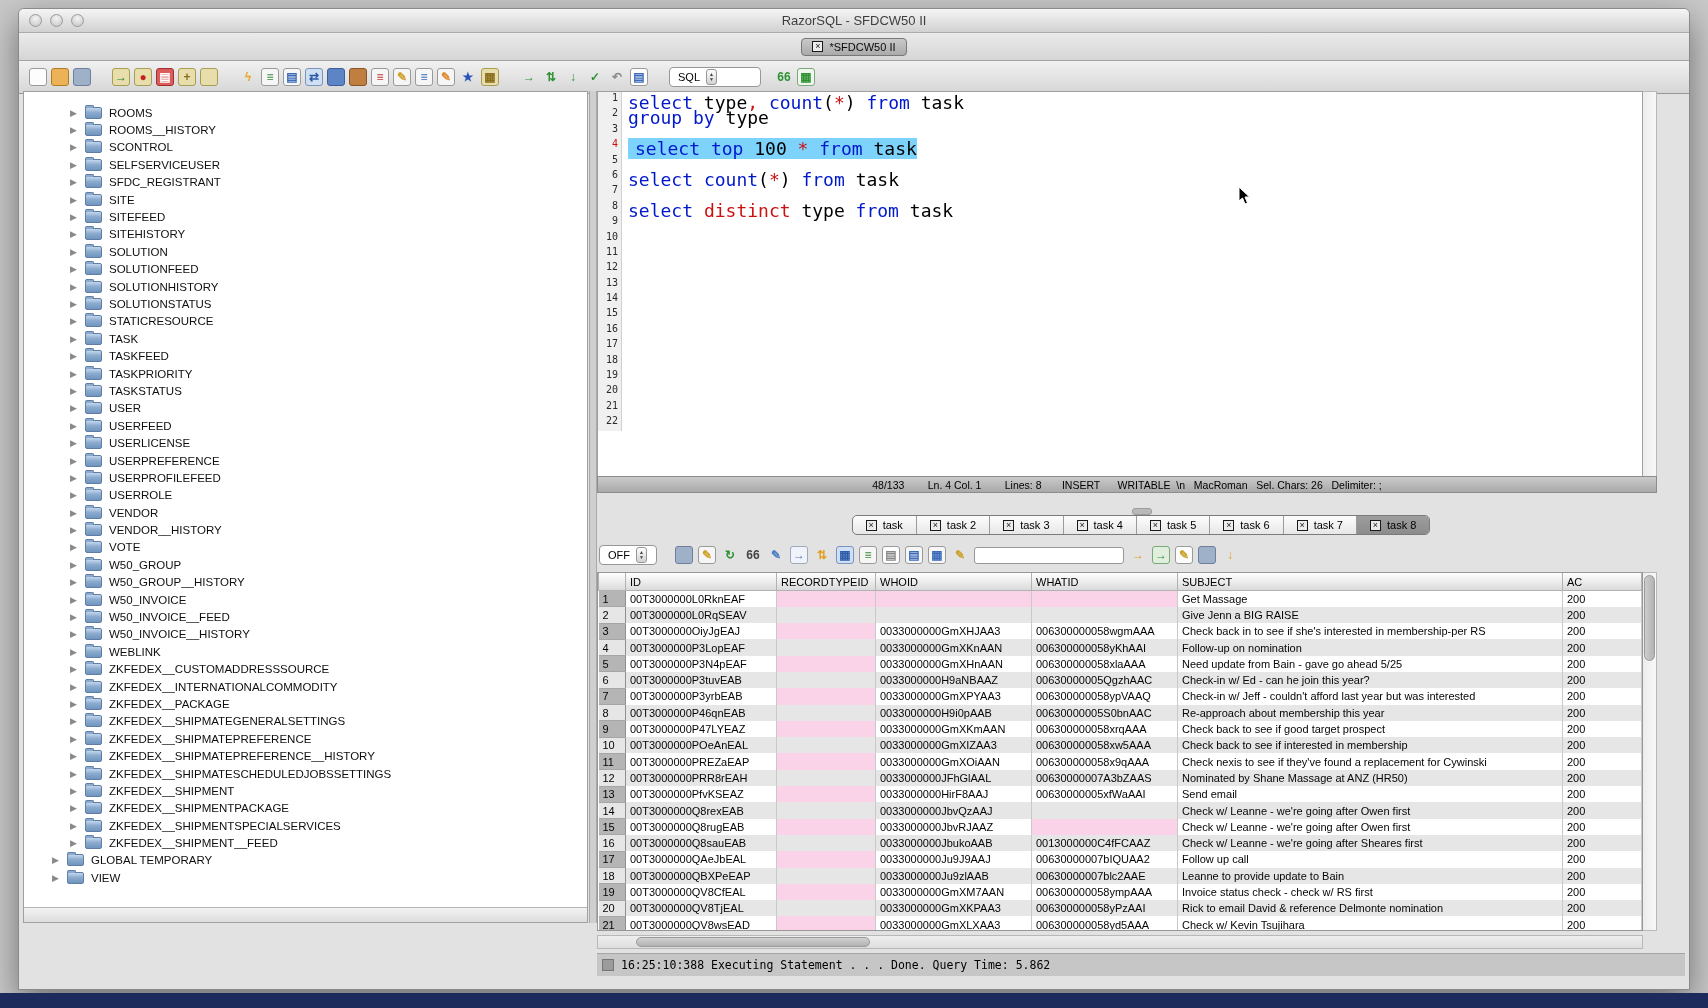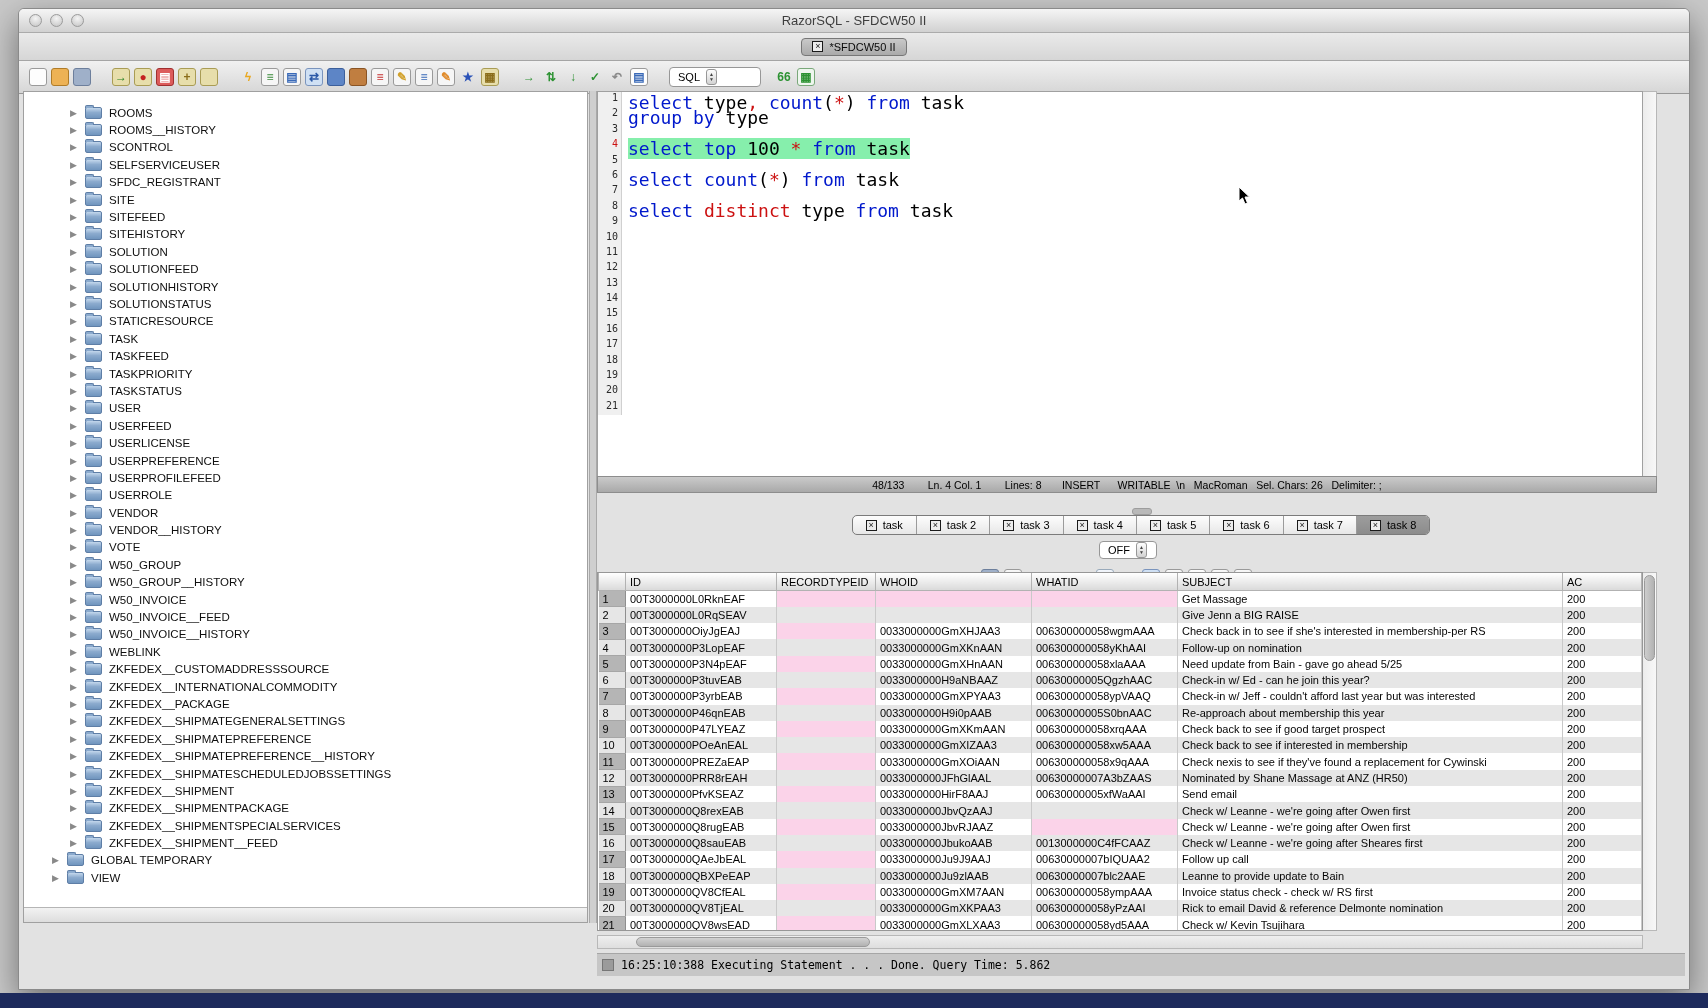--- a/index.html
+++ b/index.html
@@ -34,32 +34,32 @@
   .tree-hscroll{position:absolute;bottom:0;left:0;right:0;height:14px;background:linear-gradient(#f2f2f2,#dddddd);border-top:1px solid #b5b5b5;}
   .splitter-v{position:absolute;left:570px;top:0;width:8px;height:832px;background:#cfcfcf;border-left:1px solid #a9a9a9;border-right:1px solid #a9a9a9;box-sizing:border-box;}
   .right-panel{position:absolute;left:578px;top:0;right:4px;bottom:0;}
   
   .editor{position:absolute;left:0;top:0;width:1046px;height:392px;background:#fff;border:1px solid #a0a0a0;box-sizing:border-box;overflow:hidden;}
   .ed-row{height:15.4px;display:flex;font-family:"DejaVu Sans Mono",monospace;}
   .gut{width:20px;flex:none;background:#f0f0f0;border-right:1px solid #d0d0d0;text-align:right;padding-right:3px;font-size:10px;color:#2a2a2a;}
   .gut.cur{color:#cc1111;}
   .code{padding-left:6px;white-space:pre;font-size:18px;}
   .kw{color:#0018cc;} .rd{color:#cc1111;} .tx{color:#000;}
-  .sel{background:#86efac;}
+  .sel{background:#7dd3fc;padding-left:7px;}
   .ed-vscroll{position:absolute;left:1046px;top:0;width:14px;height:392px;background:linear-gradient(90deg,#ececec,#f8f8f8);border:1px solid #b8b8b8;border-left:none;box-sizing:border-box;}
   .ed-status{position:absolute;left:0;top:385px;width:1060px;height:17px;background:linear-gradient(#cacaca,#a9a9a9);border:1px solid #8d8d8d;box-sizing:border-box;display:flex;align-items:center;justify-content:center;font-size:10.5px;color:#000;white-space:pre;}
   .grab{position:absolute;top:417px;left:50%;margin-left:-9px;width:18px;height:5px;border-radius:3px;background:#b9b9b9;border:1px solid #9d9d9d;}
   
   .rtabs{position:absolute;top:424px;left:0;width:100%;display:flex;justify-content:center;}
   .rtabs-inner{display:flex;border:1px solid #7b7b7b;border-radius:5px;overflow:hidden;background:linear-gradient(#fdfdfd,#e7e7e7);}
   .rtab{display:flex;align-items:center;gap:6px;padding:3px 13px;font-size:11px;color:#000;border-right:1px solid #9b9b9b;}
   .rtab:last-child{border-right:none;}
   .rtab.active{background:linear-gradient(#9d9d9d,#8c8c8c);}
   
-  .res-toolbar{position:absolute;top:450px;left:2px;width:1058px;height:28px;display:flex;align-items:center;gap:5px;flex-direction:column;}
+  .res-toolbar{position:absolute;top:450px;left:2px;width:1058px;height:28px;display:flex;align-items:center;gap:5px;}
   .search-input{width:150px;height:17px;border:1px solid #979797;border-radius:3px;background:#fff;font-size:11px;padding:0 4px;box-sizing:border-box;font-family:"Liberation Sans",sans-serif;}
   
   .res-table{position:absolute;top:481px;left:0;width:1046px;height:359px;background:#fff;border:1px solid #979797;box-sizing:border-box;overflow:hidden;}
   .res-table table{border-collapse:collapse;table-layout:fixed;width:100%;}
   .res-table th{background:linear-gradient(#ffffff,#dadada);border:1px solid #b2b2b2;border-top:none;font-size:11px;font-weight:normal;text-align:left;padding:1px 4px;height:15px;white-space:nowrap;overflow:hidden;color:#000;}
   .res-table td{font-size:11px;padding:0 4px;height:15.3px;border-right:1px solid #c9c9c9;white-space:nowrap;overflow:hidden;color:#050505;}
   .res-table tr.even td{background:#e6e6e6;}
   .res-table td.rownum{background:#b5b5b5;border-right:1px solid #8f8f8f;border-bottom:1px solid #a6a6a6;}
   .res-table td.nullc{background:#fbd3e9;}
   .res-vscroll{position:absolute;left:1046px;top:481px;width:14px;height:359px;background:linear-gradient(90deg,#ececec,#f8f8f8);border:1px solid #b8b8b8;border-left:none;box-sizing:border-box;}
@@ -452,20 +452,24 @@
               <span class="code"></span>
             </div>
             <div class="ed-row">
               <span class="gut">20</span>
               <span class="code"></span>
             </div>
             <div class="ed-row">
               <span class="gut">21</span>
               <span class="code"></span>
             </div>
+            <div class="ed-row">
+              <span class="gut">22</span>
+              <span class="code"></span>
+            </div>
           </div>
       </div>
       <div class="ed-vscroll"></div>
       <div class="ed-status">48/133        Ln. 4 Col. 1        Lines: 8       INSERT      WRITABLE  \n   MacRoman   Sel. Chars: 26   Delimiter: ;</div>
       <div class="grab"></div>
 
       <div class="rtabs">
         <div class="rtabs-inner">
             <div class="rtab">
               <span class="closebox">×</span>

